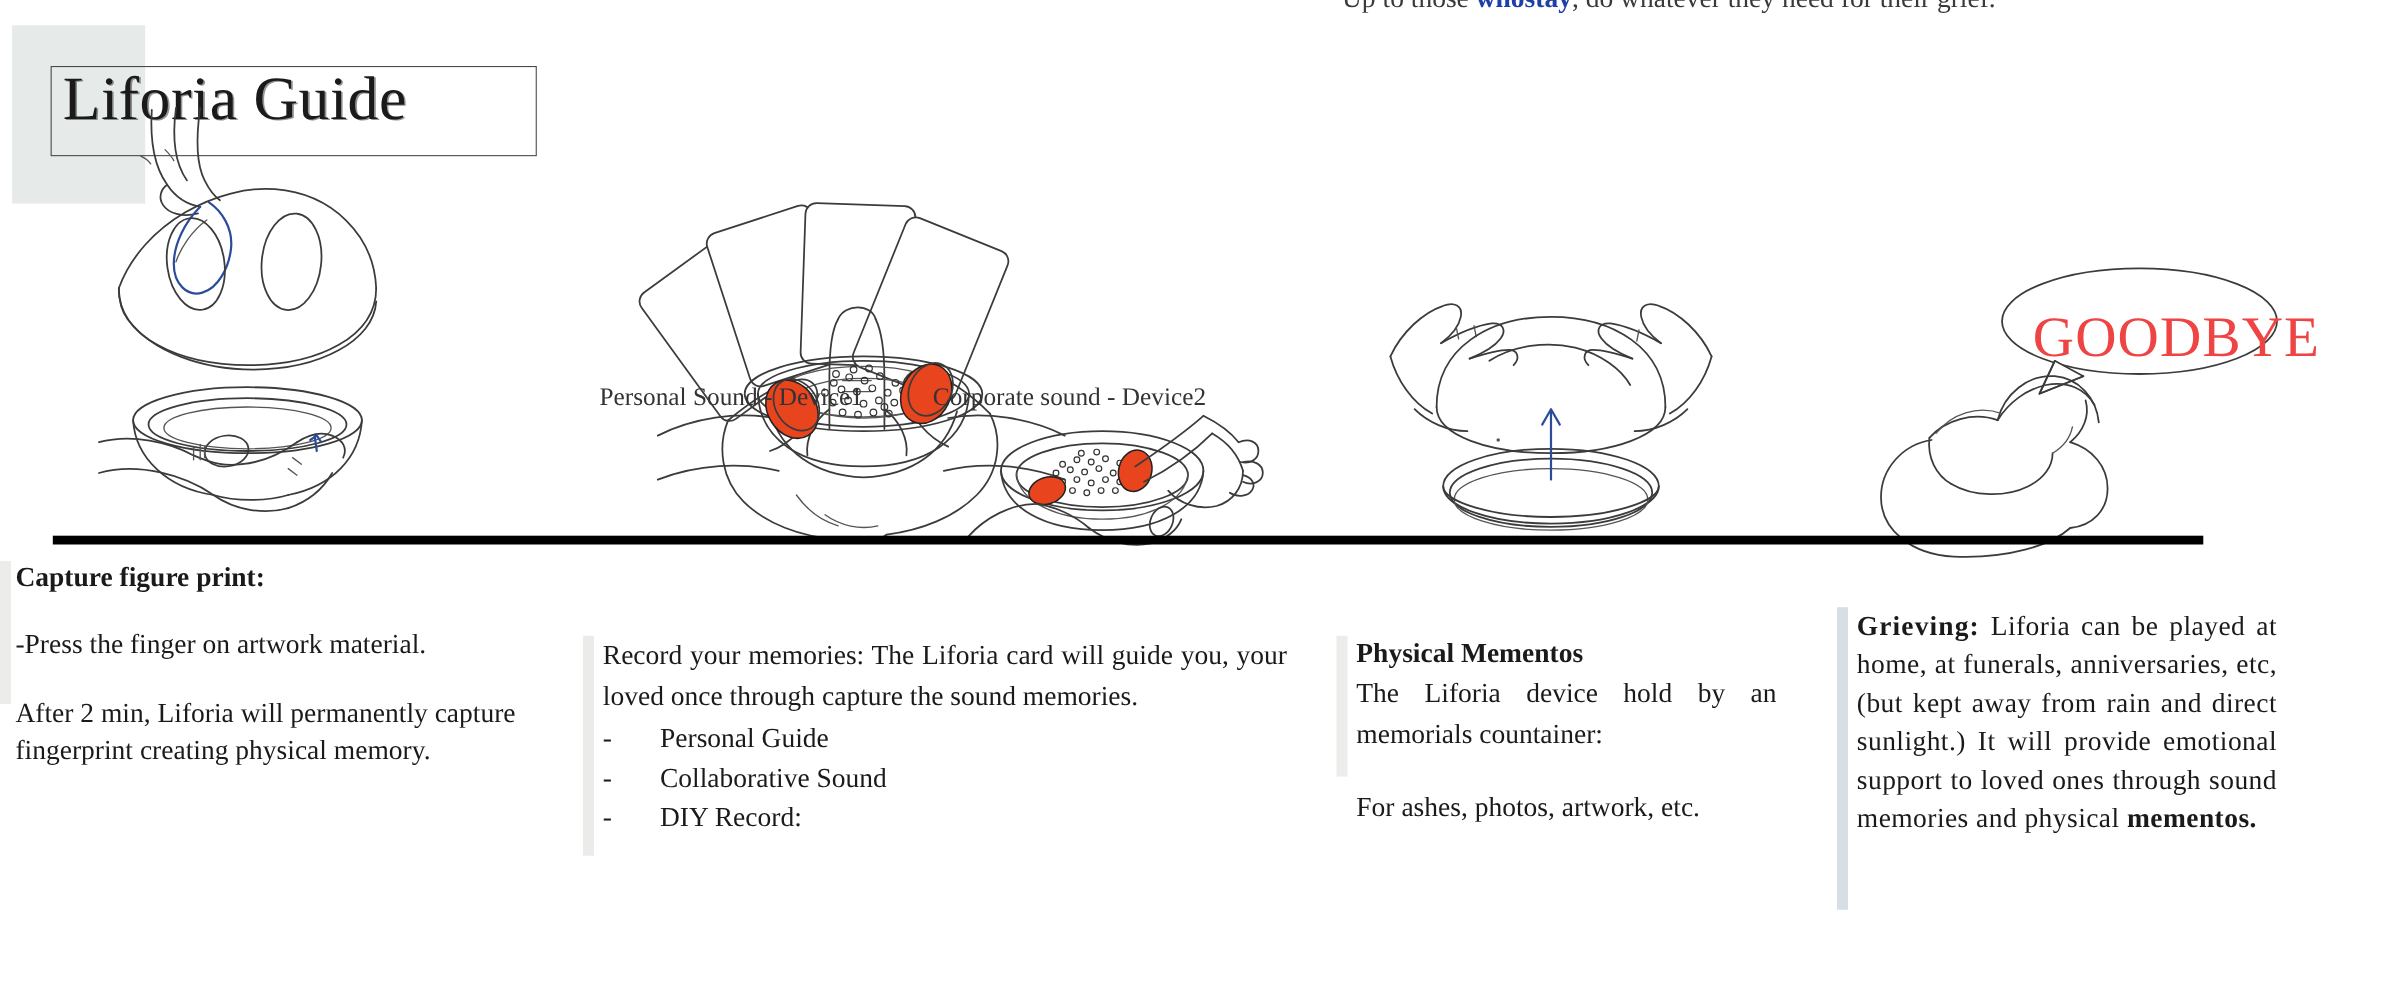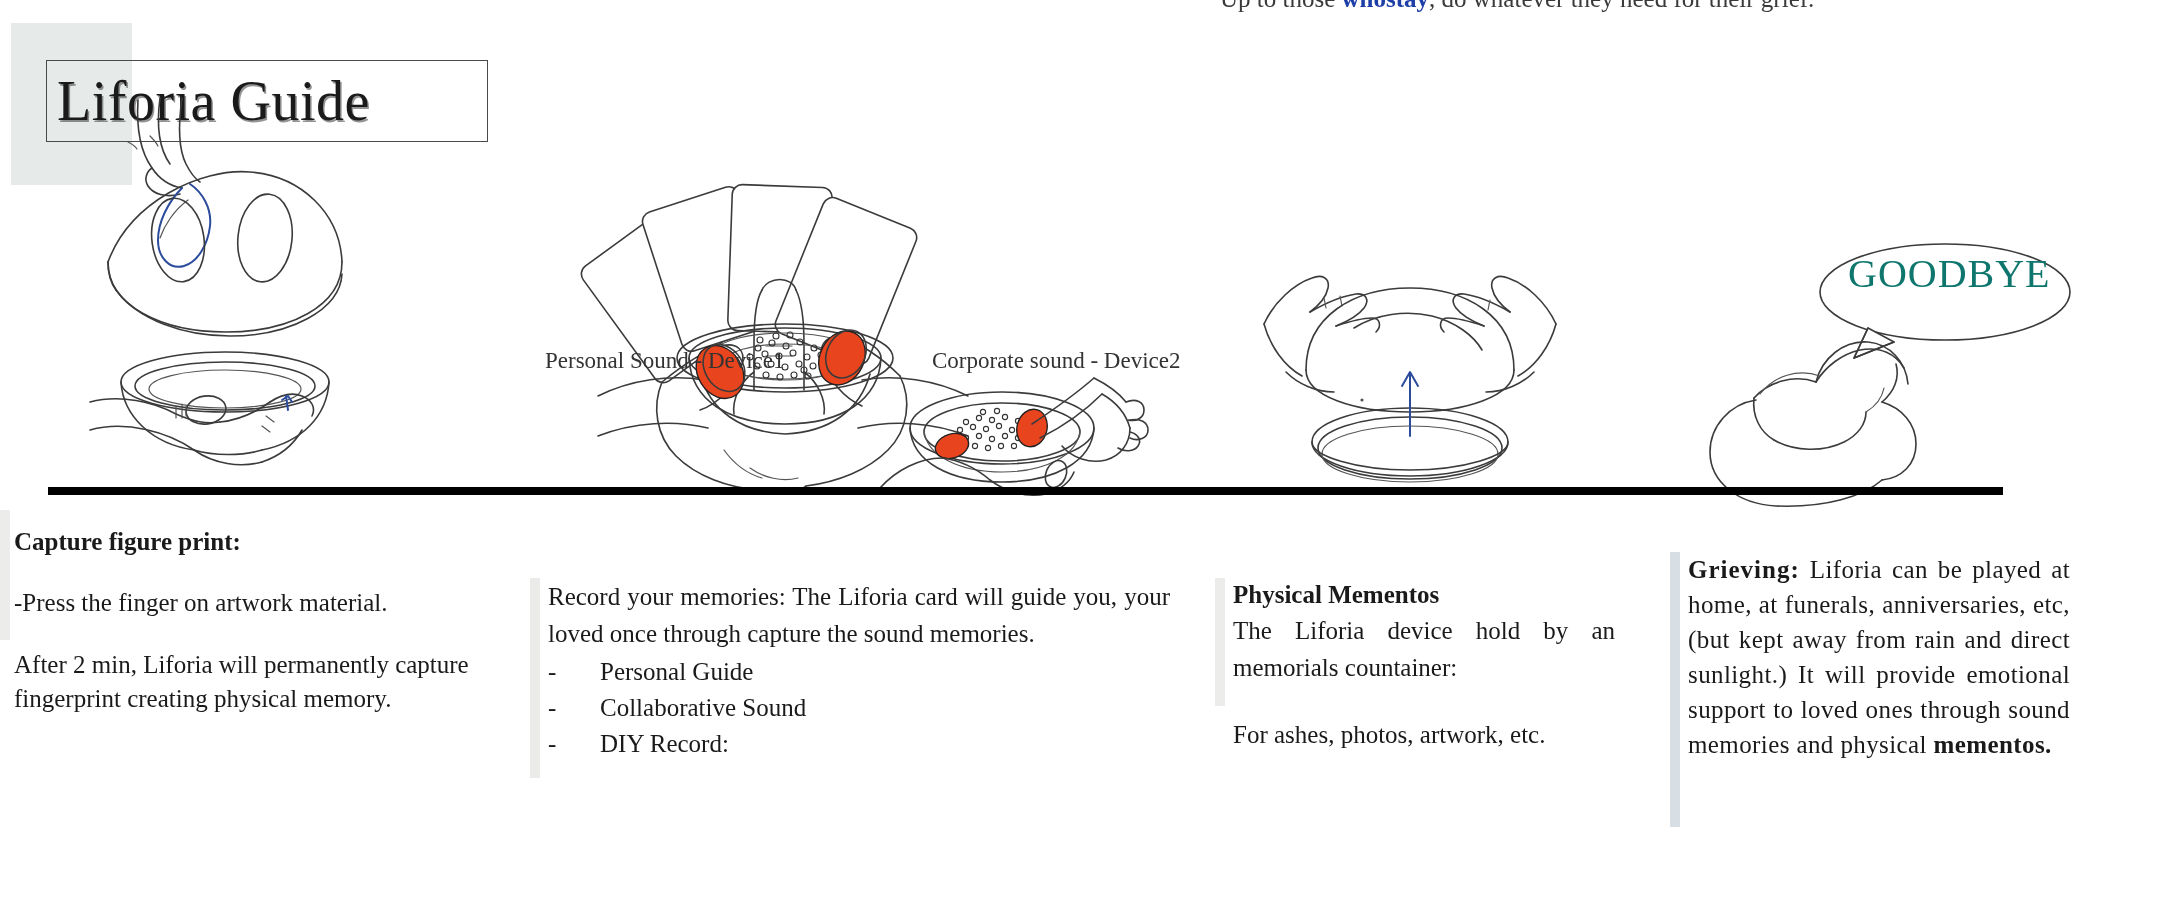--- a/index.html
+++ b/index.html
@@ -25,21 +25,21 @@
   .top-clip .tl b{color:#1f3fa8;font-weight:700;}
 
   
   .title-swatch{
     position:absolute;left:11px;top:23px;width:121px;height:162px;
     background:#e6eae8;
   }
   .title-box{
     position:absolute;left:46px;top:60px;width:440px;height:80px;
     border:1.6px solid #4a4a4a;background:transparent;
-    display:flex;align-items:center;
+    display:flex;align-items:flex-start;
   }
   .title-text{
     font-size:56px;line-height:58px;letter-spacing:0.5px;
     padding-left:10px;color:#1a1a1a;
     font-family:"Liberation Serif","DejaVu Serif",serif;
     text-shadow:1.5px 1.5px 0 rgba(60,60,60,.55);
   }
 
   
   .rule{
@@ -60,21 +60,21 @@
   
   .cap{position:absolute;}
   .cap .bar{position:absolute;left:0;top:0;width:10px;height:100%;}
   .cap .body{padding-left:16px;}
   .cap p{margin:0;}
   .lead{font-weight:400;}
 
   .c1{left:0px;top:510px;width:470px;}
   .c1 .bar{background:#ececeb;height:130px;}
   .c1 .body{font-size:25px;line-height:34px;padding-left:14px;}
-  .c1 .h{font-size:25px;font-weight:700;line-height:32px;margin-top:16px;}
+  .c1 .h{font-size:25px;font-weight:700;line-height:32px;}
   .c1 .gap{height:28px;}
 
   .c2{left:530px;top:578px;width:640px;}
   .c2 .bar{background:#ebebe9;height:200px;}
   .c2 .body{font-size:25px;line-height:37px;padding-left:18px;text-align:justify;}
   .c2 .bullets{margin-top:2px;}
   .c2 .bullets div{display:flex;line-height:36px;}
   .c2 .bullets .d{width:52px;flex:0 0 52px;}
 
   .c3{left:1215px;top:578px;width:400px;}
@@ -85,25 +85,25 @@
 
   .c4{left:1670px;top:552px;width:400px;}
   .c4 .bar{background:#d7dee4;height:275px;}
   .c4 .body{font-size:25px;line-height:35px;padding-left:18px;text-align:justify;letter-spacing:.4px;}
   .c4 .lead{font-weight:700;letter-spacing:1px;}
   .c4 .strong{font-weight:700;}
 
   
   .devlabel{position:absolute;font-size:23px;line-height:26px;color:#333;white-space:nowrap;}
   .dl1{left:545px;top:348px;}
-  .dl2{left:932px;top:348px;}
+  .dl2{left:848px;top:348px;}
 
   .goodbye{
-    position:absolute;left:1848px;top:250px;
-    font-size:40px;letter-spacing:1px;color:#0f766e;white-space:nowrap;
+    position:absolute;left:1848px;top:278px;
+    font-size:52px;letter-spacing:1px;color:#ef4444;white-space:nowrap;
   }
 </style>
 </head>
 <body>
 
 <div class="page">
 
   <div class="top-clip">
     <div class="tl"><span>Up to those </span><b>whostay</b><span>, do whatever they need for their grief.</span></div>
   </div>

